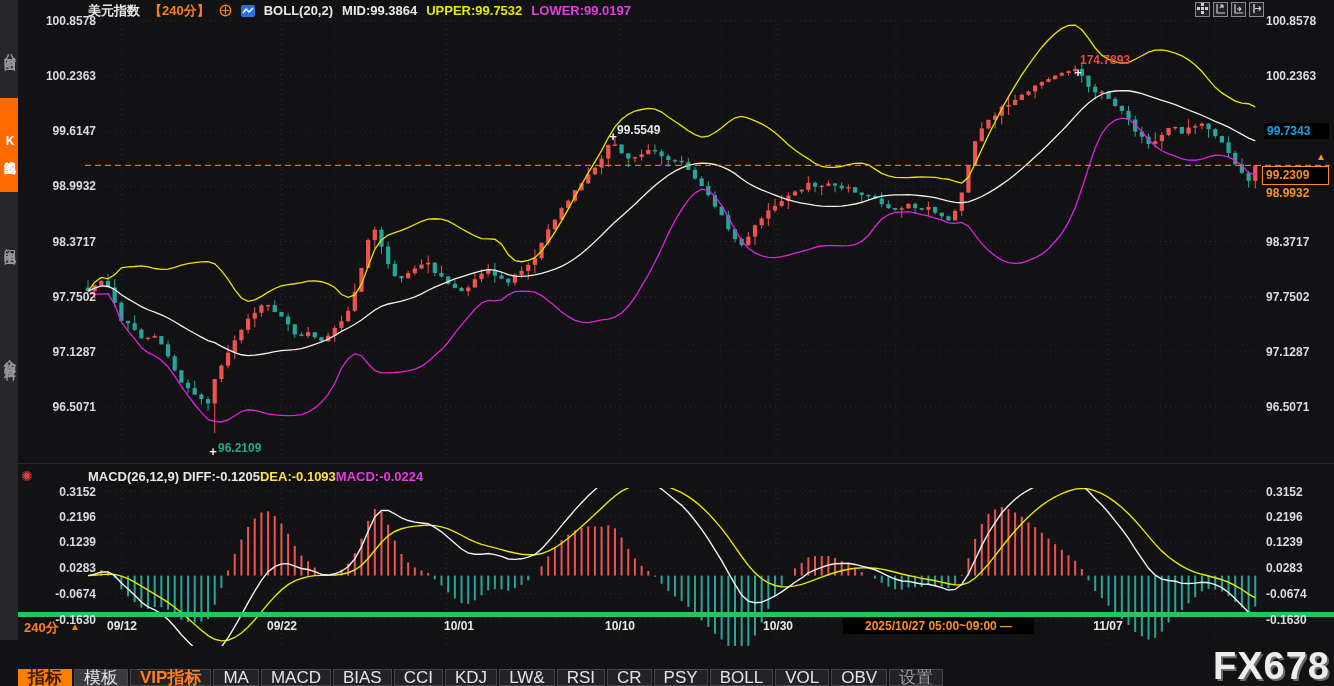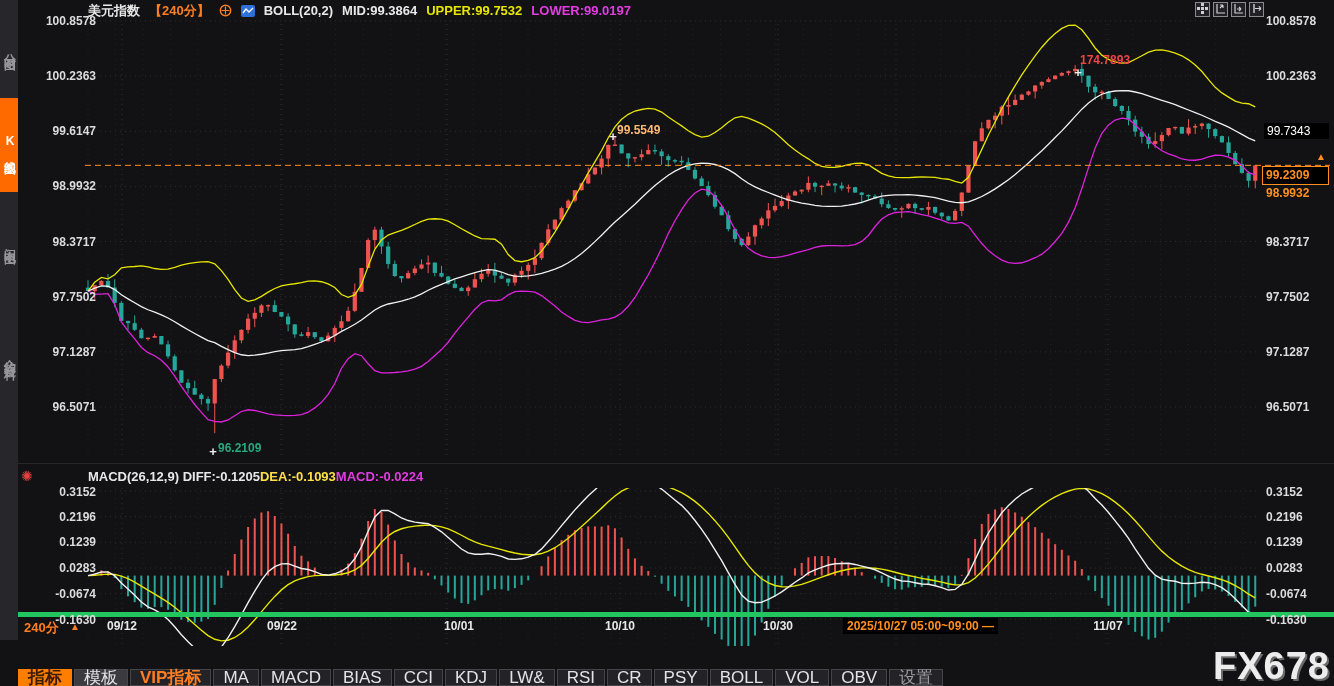--- a/index.html
+++ b/index.html
@@ -24,37 +24,37 @@
   .tr-btn{width:13px;height:13px;border:1px solid #8a8a90;background:#222226;color:#cfcfd4;
     font-size:9px;line-height:12px;text-align:center;cursor:pointer;}
   
   .axlbl{position:absolute;font-size:12px;font-weight:bold;color:#dcdce0;z-index:3;white-space:nowrap;}
   .axlbl.right{left:1266px;}
   
   .anno{position:absolute;font-size:12px;font-weight:bold;z-index:3;white-space:nowrap;}
   .cross{position:absolute;color:#f2f2f2;font-size:13px;font-weight:bold;z-index:3;transform:translate(-50%,-52%);}
   
   #upper-price-box{position:absolute;left:1264px;top:123px;width:62px;height:16px;background:#000;
-    color:#ffffff;font-size:12px;font-weight:normal;line-height:16px;padding-left:3px;z-index:4;}
+    color:#0ea5e9;font-size:12px;font-weight:bold;line-height:16px;padding-left:3px;z-index:4;}
   #current-price-box{position:absolute;left:1262px;top:166px;width:62px;height:17px;background:#000;
     border:1px solid #ff8f1f;color:#ff8f1f;font-size:12px;font-weight:bold;line-height:17px;padding-left:3px;z-index:4;}
   #price-arrow{position:absolute;left:1316px;top:151px;color:#ff8f1f;font-size:10px;z-index:5;}
   #right-near-label{position:absolute;left:1266px;top:186px;color:#ff8f1f;font-size:12px;font-weight:bold;z-index:3;}
   
   #macd-header{position:absolute;left:88px;top:469px;display:flex;font-size:13px;font-weight:bold;
     color:#e8e8e8;z-index:3;white-space:nowrap;}
   .macd-dea{color:#fde047;} .macd-macd{color:#e23ce2;}
   #macd-star{position:absolute;left:21px;top:468px;color:#e84040;font-size:14px;z-index:3;}
   
   #xaxis-row{position:absolute;left:0;top:612px;width:1334px;height:19px;border-top:5px solid #22c55e;z-index:3;}
   .xlbl{position:absolute;top:2px;font-size:12px;font-weight:bold;color:#e8e8e8;transform:translateX(-50%);white-space:nowrap;}
   #period-label{position:absolute;left:24px;top:2px;color:#ff7e1f;font-size:13px;font-weight:bold;}
   #period-arrow{position:absolute;left:70px;top:4px;color:#ff7e1f;font-size:10px;}
   #date-tooltip{position:absolute;left:843px;top:1px;background:#000;color:#ff8f1f;font-size:12px;
-    font-weight:bold;padding:1px 4px;white-space:nowrap;}
+    font-weight:bold;padding:1px 22px;white-space:nowrap;}
   #bottom-toolbar{position:absolute;left:18px;top:669px;height:17px;display:flex;z-index:3;}
   .tb-btn{height:15px;line-height:15px;padding:0 9px;margin-right:2px;background:#232327;
     border:1px solid #45454a;color:#e4e4e8;font-size:17px;cursor:pointer;white-space:nowrap;}
   .tb-btn.active{background:#ff7e00;border-color:#ff7e00;color:#3a1c00;font-weight:bold;}
   .tb-btn.secondary{background:#3a3a3f;}
   .tb-btn.vip{color:#ff7e1f;font-weight:bold;}
   .tb-btn.muted{color:#9a9a9f;}
   #watermark{position:absolute;right:4px;bottom:-2px;font-size:38px;font-weight:bold;color:#ededed;
     letter-spacing:1px;z-index:2;text-shadow:2px 2px 0 #6a6a6a;}
   #pane-split{position:absolute;left:0;top:463px;width:1334px;height:1px;background:#26262b;z-index:2;}
@@ -786,21 +786,21 @@
         <path d="M4 5.5 h6 M10 5.5 l-2.2 -2.2 M10 5.5 l-2.2 2.2" fill="none" stroke="#cfcfd4" stroke-width="1.1"></path>
       </svg>
   </span>
 </div>
 
 <div id="upper-price-box">99.7343</div>
 <div id="current-price-box">99.2309</div>
 <div id="price-arrow">▲</div>
 <div id="right-near-label">98.9932</div>
 
-<div class="anno" style="left:617px;top:123px;color:#fdba74;">99.5549</div>
+<div class="anno" style="left:617px;top:123px;color:#e5e5e5;">99.5549</div>
 <div class="cross" style="left:613px;top:137px;">+</div>
 <div class="anno" style="left:1080px;top:53px;color:#ef4444;">174.7893</div>
 <div class="cross" style="left:1078px;top:73px;">+</div>
 <div class="anno" style="left:218px;top:441px;color:#26a97f;">96.2109</div>
 <div class="cross" style="left:213px;top:452px;">+</div>
 
 <div id="macd-star">✺</div>
 <div id="macd-header">
   <span>MACD(26,12,9) DIFF:-0.1205</span>
   <span class="macd-dea">DEA:-0.1093</span>

